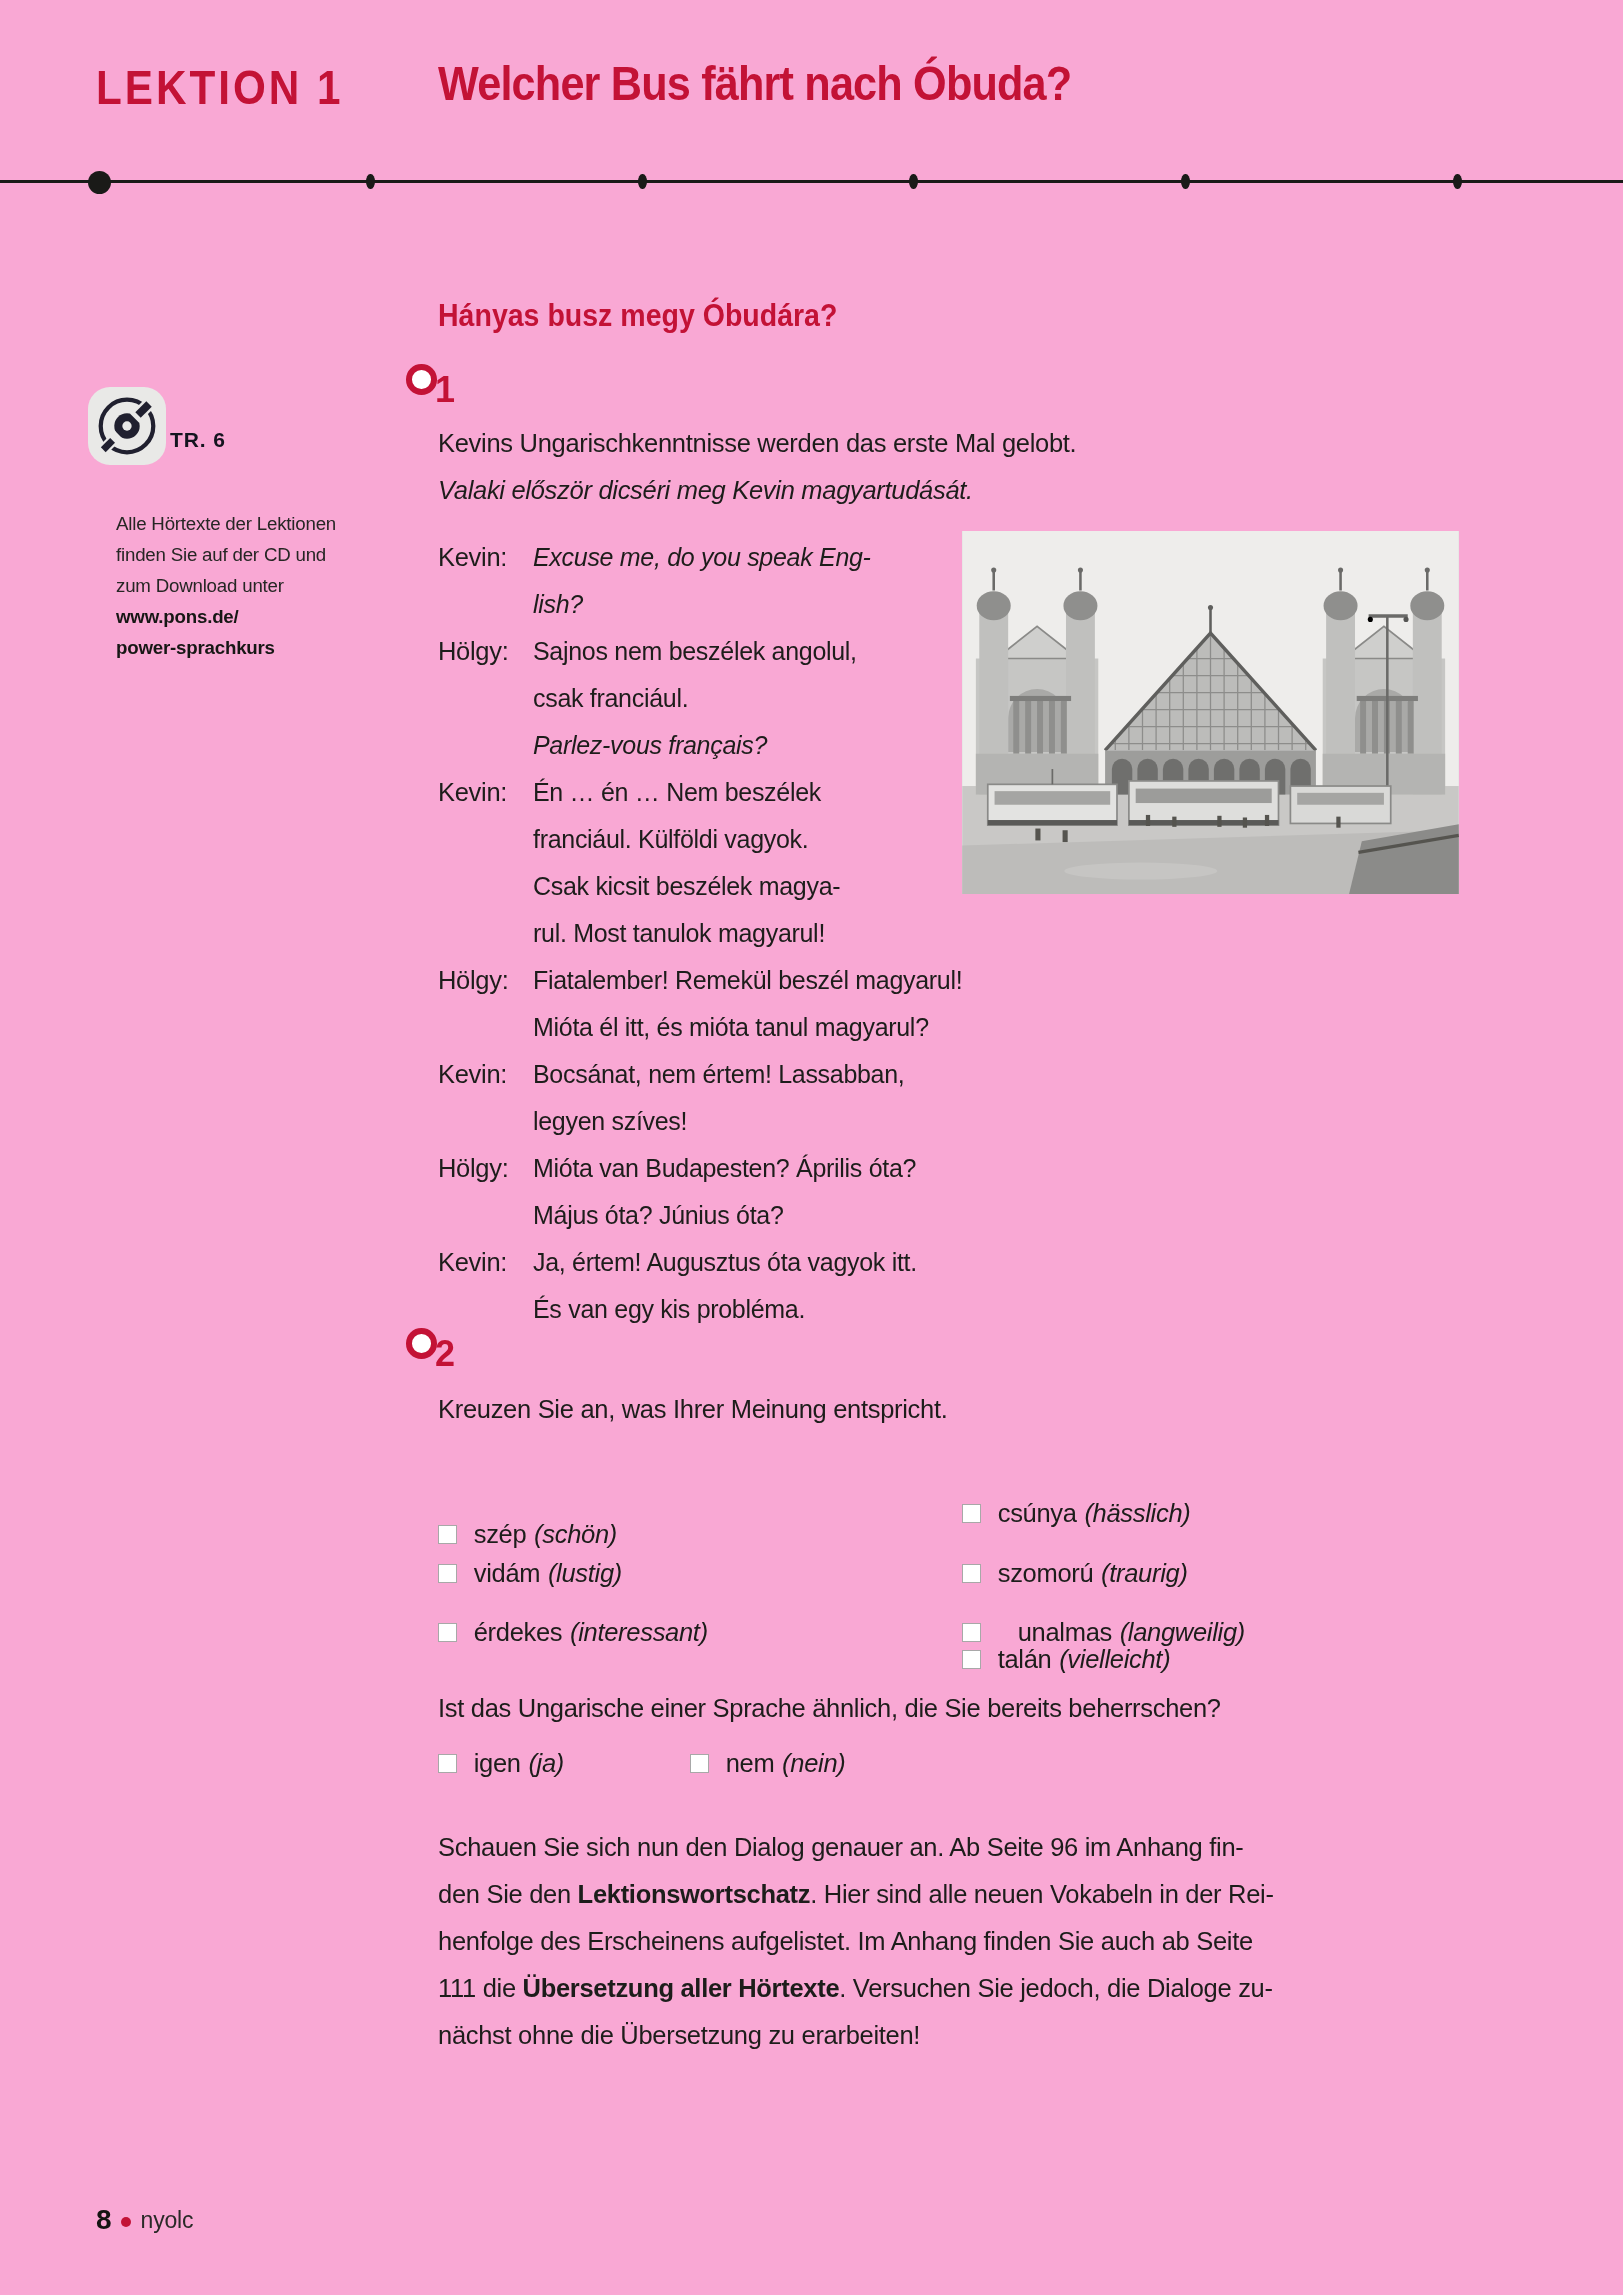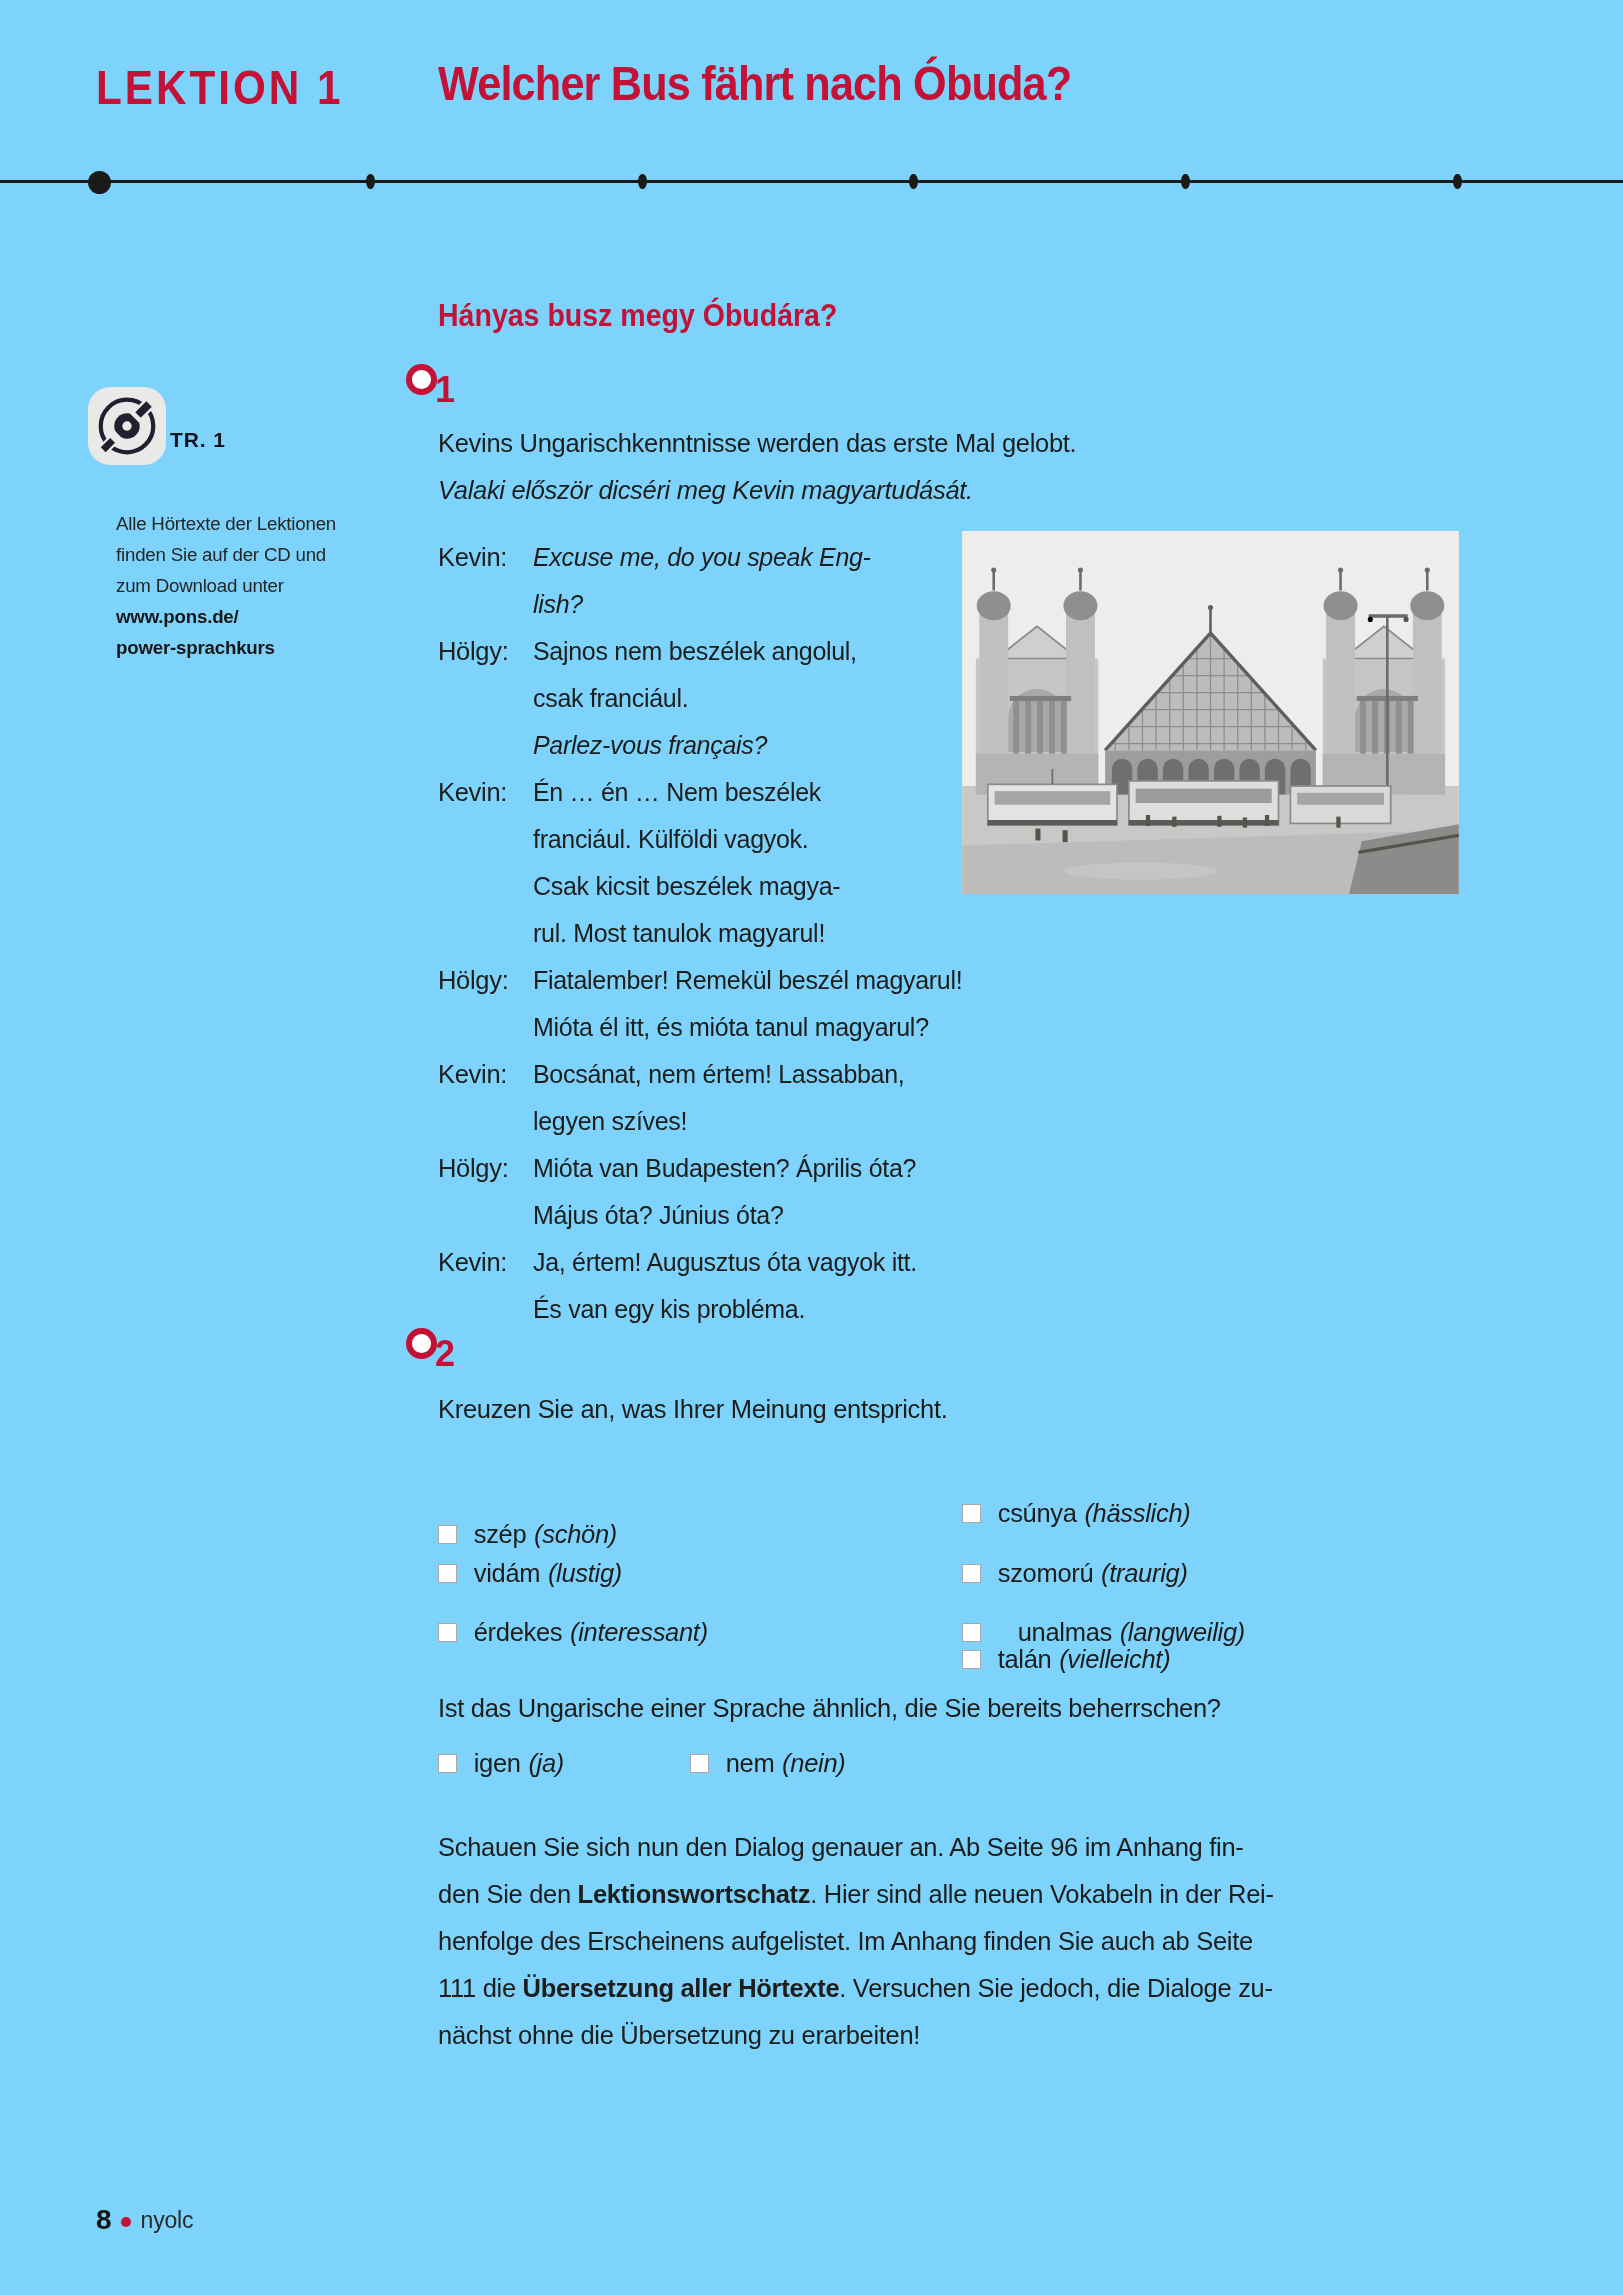--- a/index.html
+++ b/index.html
@@ -1,18 +1,18 @@
 <!DOCTYPE html>
 <html style="--accent: #c31236;font-size:13.6px"><head>
 <meta charset="utf-8">
 <style>
   :root{ --accent:#c31236; --ink:#1d1d1b; }
   html,body{margin:0;padding:0;background:#fff;}
   .page{
-    position:relative; width:1623px; height:2295px; background:#7dd3fc;
+    position:relative; width:1623px; height:2295px; background:#f9a8d4;
     font-family:"Liberation Sans", sans-serif; color:var(--ink); overflow:hidden;
   }
   .abs{position:absolute;}
   
   .lektion{
     left:96px; top:60px; font-size:48px; font-weight:bold; color:var(--accent);
     letter-spacing:3.4px; transform:scaleX(0.88); transform-origin:0 0; white-space:nowrap;
   }
   .main-title{
     left:438px; top:56px; font-size:48px; font-weight:bold; color:var(--accent);
@@ -73,21 +73,21 @@
     <svg width="78" height="78" viewBox="0 0 92 92">
       <circle cx="46" cy="46" r="31" fill="none" stroke="#20202f" stroke-width="5"></circle>
       <circle cx="46" cy="46" r="15" fill="#20202f"></circle>
       <circle cx="46" cy="46" r="5.5" fill="#e9e9e7"></circle>
       <line x1="55" y1="37" x2="79" y2="13" stroke="#e9e9e7" stroke-width="15"></line>
       <line x1="59" y1="33" x2="72" y2="20" stroke="#20202f" stroke-width="9"></line>
       <line x1="13" y1="79" x2="36" y2="56" stroke="#e9e9e7" stroke-width="13"></line>
       <line x1="18" y1="74" x2="29" y2="63" stroke="#20202f" stroke-width="8"></line>
     </svg>
   </div>
-  <div class="abs track">TR. 1</div>
+  <div class="abs track">TR. 6</div>
   <div class="abs side-note">
     <div>Alle Hörtexte der Lektionen</div>
     <div>finden Sie auf der CD und</div>
     <div>zum Download unter</div>
     <div class="b">www.pons.de/</div>
     <div class="b">power-sprachkurs</div>
   </div>
 
   <div class="abs section-heading">Hányas busz megy Óbudára?</div>
 

